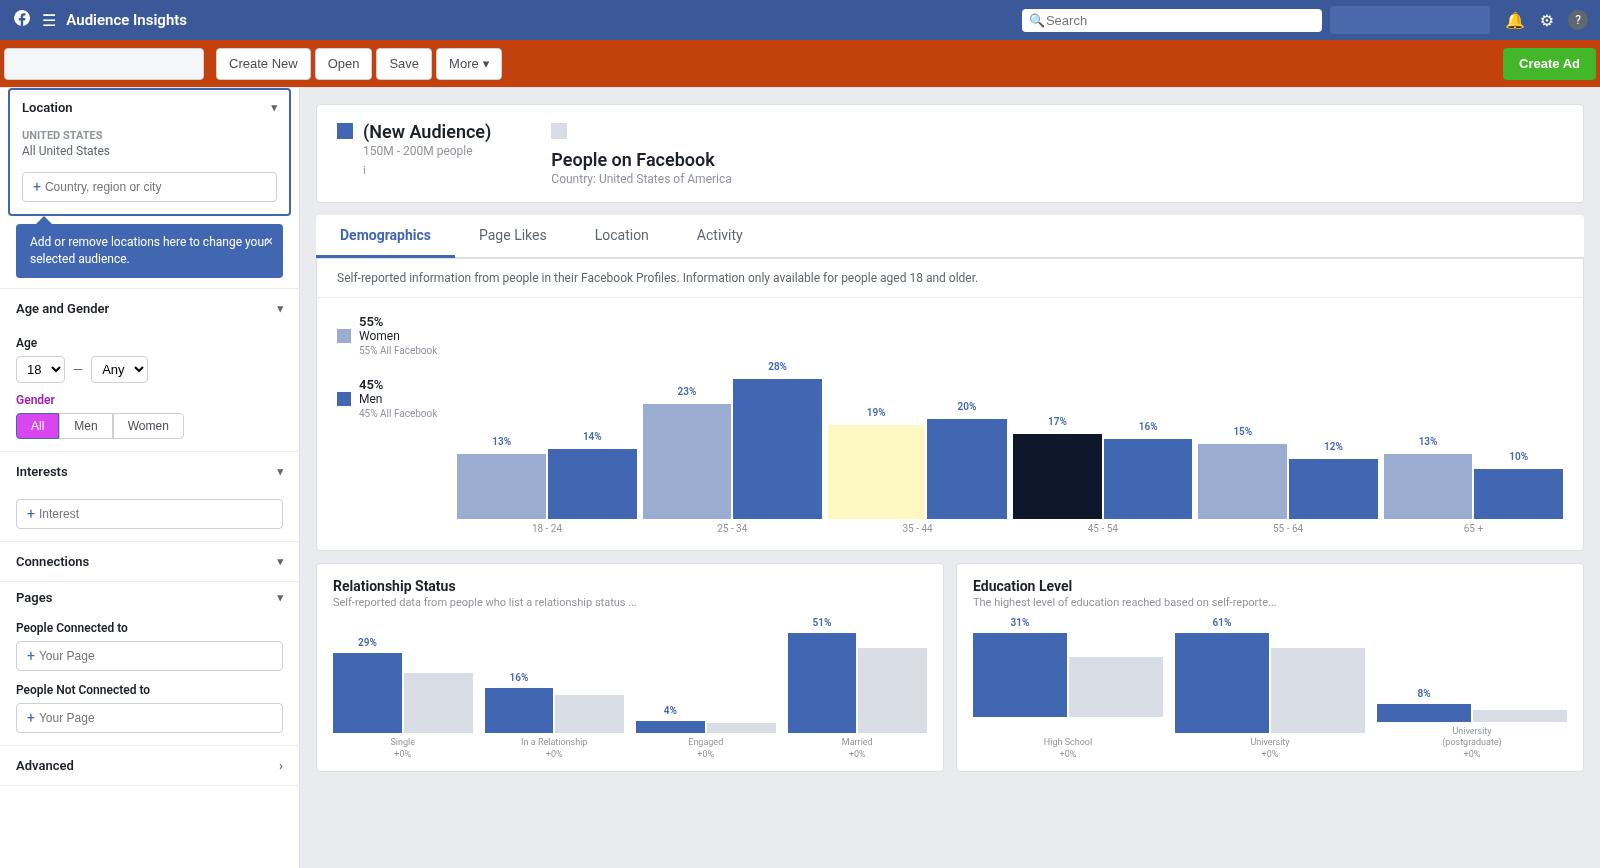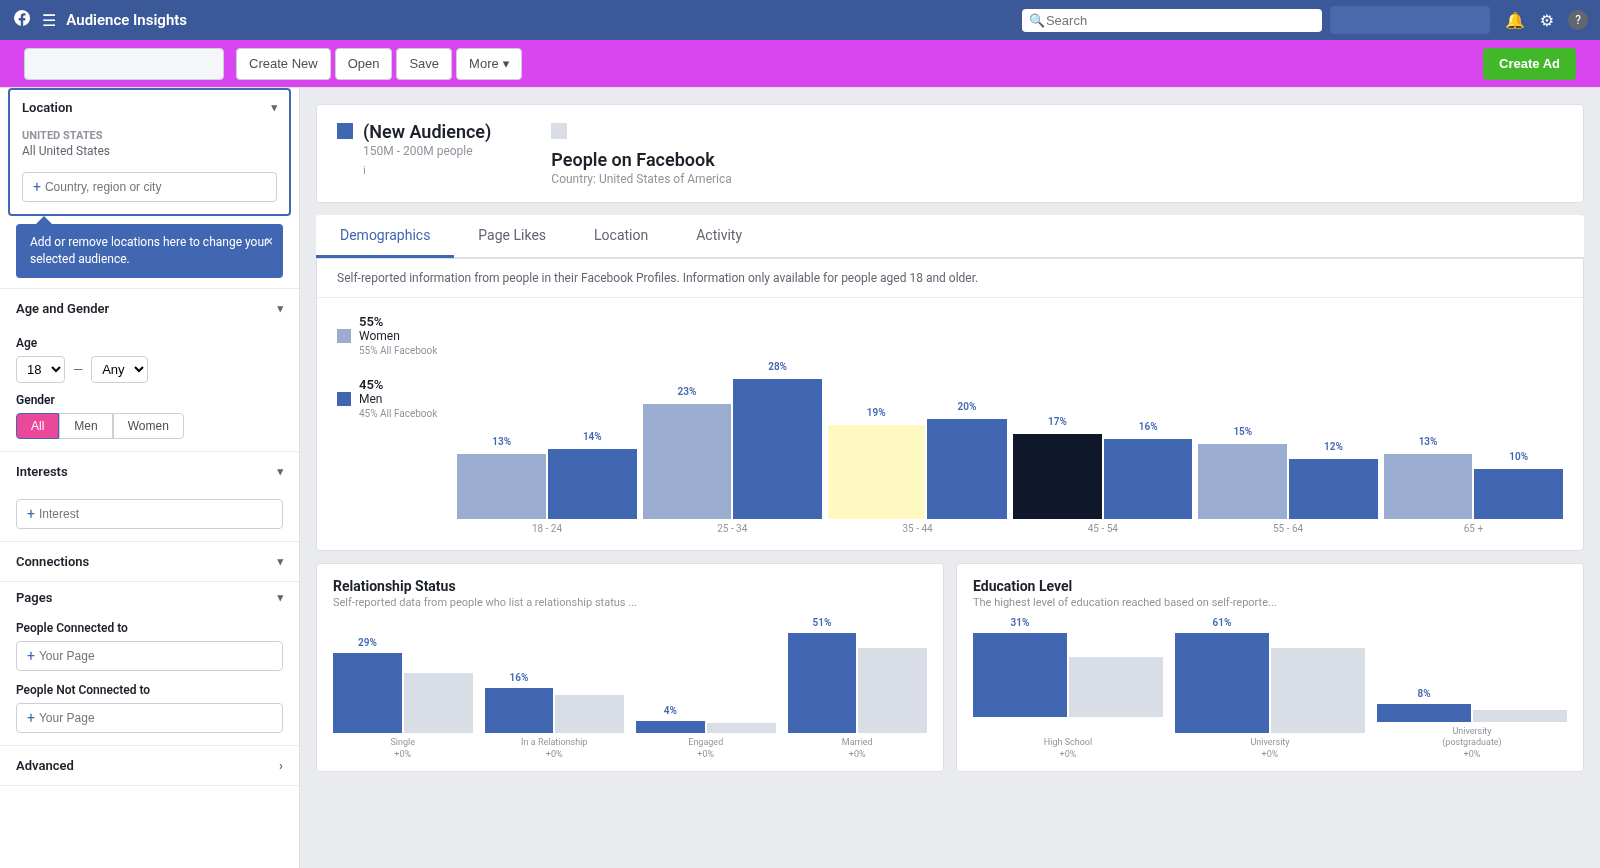--- a/index.html
+++ b/index.html
@@ -31,25 +31,25 @@
     .topnav-extra-search {
       background: #4a69ad; border: none; border-radius: 4px;
       width: 160px; height: 28px;
     }
     .topnav-icons { display: flex; align-items: center; gap: 14px; margin-left: 8px; }
     .topnav-icons span { color: white; font-size: 16px; cursor: pointer; }
 
     
     .toolbar {
       height: 48px;
-      background: #d946ef;
+      background: #c2410c;
       border-bottom: 1px solid #dddfe2;
       display: flex;
       align-items: center;
-      padding: 0 24px;
+      padding: 0 4px;
       gap: 4px;
       position: fixed; top: 40px; left: 0; right: 0; z-index: 99;
     }
     .toolbar-audience-name {
       background: #f5f6f7; border: 1px solid #ccd0d5; border-radius: 4px;
       padding: 6px 12px; font-size: 13px; color: #606770;
       width: 200px; height: 32px;
       margin-right: 8px;
     }
     .toolbar-btn {
@@ -137,29 +137,29 @@
 
     
     .age-gender-body { padding: 8px 16px 12px; }
     .age-label { font-size: 12px; font-weight: 600; color: #1d2129; margin-bottom: 6px; }
     .age-controls { display: flex; align-items: center; gap: 8px; margin-bottom: 10px; }
     .age-select {
       border: 1px solid #ccd0d5; border-radius: 4px;
       padding: 4px 6px; font-size: 13px; background: white; cursor: pointer;
     }
     .age-dash { color: #606770; }
-    .gender-label { font-size: 12px; font-weight: 600; color: #0f172a; margin-bottom: 6px; }
+    .gender-label { font-size: 12px; font-weight: 600; color: #a21caf; margin-bottom: 6px; }
     .gender-buttons { display: flex; gap: 0; }
     .gender-btn {
       border: 1px solid #ccd0d5; padding: 5px 14px; font-size: 12px; cursor: pointer;
       background: white; color: #4b4f56;
     }
     .gender-btn:first-child { border-radius: 4px 0 0 4px; }
     .gender-btn:last-child { border-radius: 0 4px 4px 0; }
-    .gender-btn.active { background: #ec4899; color: white; border-color: #4267b2; }
+    .gender-btn.active { background: #d946ef; color: white; border-color: #4267b2; }
 
     
     .interests-body { padding: 8px 16px 12px; }
     .interest-input-wrap {
       border: 1px solid #ccd0d5; border-radius: 4px;
       padding: 6px 10px; font-size: 13px; color: #90949c;
       display: flex; align-items: center; gap: 4px;
     }
     .pages-header { display: flex; align-items: center; justify-content: space-between; padding: 8px 16px; font-size: 13px; font-weight: 600; }
     .people-section { padding: 8px 16px 12px; }
@@ -205,21 +205,21 @@
     
     .tabs-bar {
       display: flex; border-bottom: 1px solid #dddfe2;
       background: white;
       border-radius: 4px 4px 0 0;
     }
     .tab {
       padding: 12px 24px; font-size: 14px; cursor: pointer; color: #606770;
       border-bottom: 3px solid transparent; margin-bottom: -1px;
     }
-    .tab.active { color: #4267b2; border-bottom-color: #4267b2; font-weight: 400; }
+    .tab.active { color: #4267b2; border-bottom-color: #4267b2; font-weight: 700; }
 
     
     .demographics-panel {
       background: white; border: 1px solid #dddfe2;
       border-radius: 0 0 4px 4px;
       margin-bottom: 12px;
     }
     .demo-note {
       padding: 12px 20px; font-size: 12px; color: #606770;
       border-bottom: 1px solid #e9ebee;

